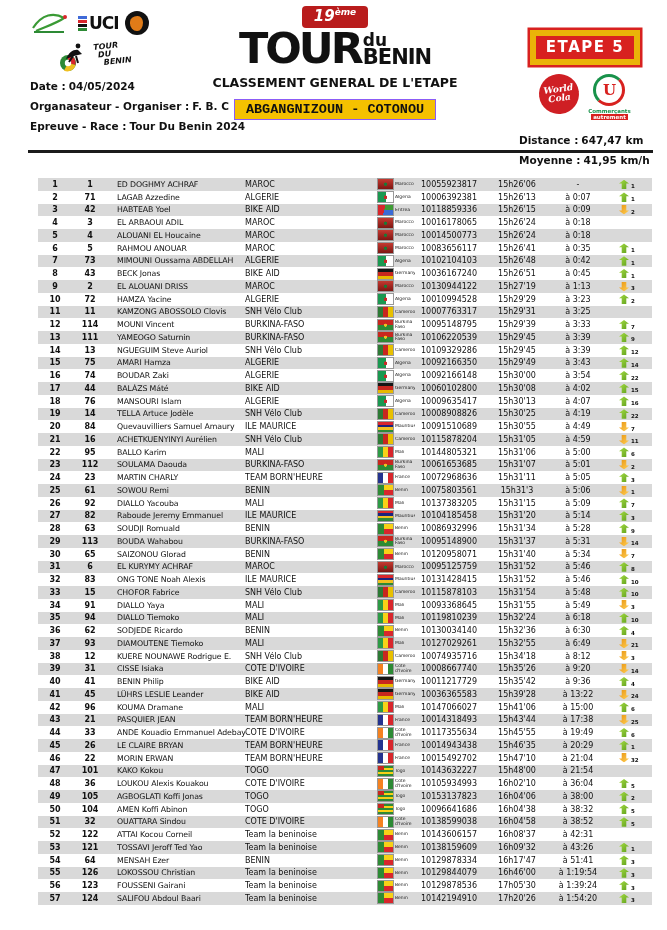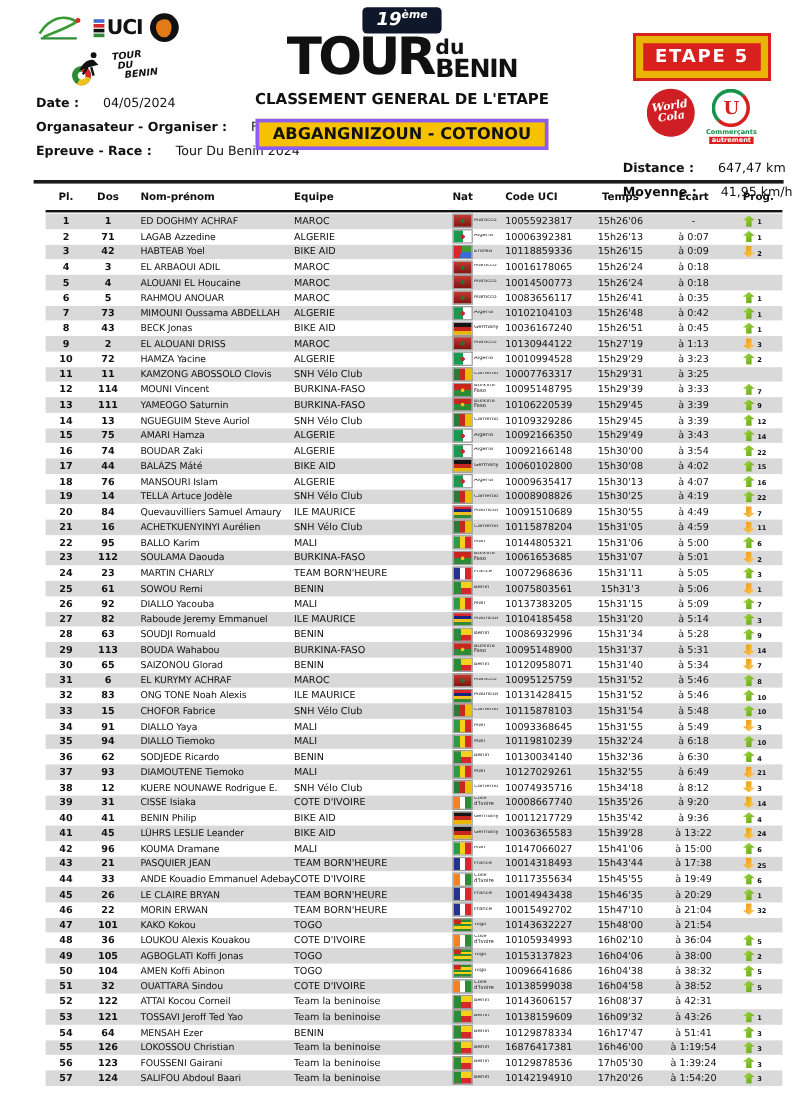--- a/index.html
+++ b/index.html
@@ -16,35 +16,35 @@
   .cac{position:relative;width:24px;height:24px;border-radius:50%;background:#111;
        display:flex;align-items:center;justify-content:center;}
   .cac i{display:block;width:13px;height:15px;background:#e07b18;
          border-radius:58% 42% 45% 55%/40% 45% 60% 55%;}
   .tdb-logo{display:flex;align-items:flex-start;gap:2px;margin:4px 0 2px 28px;}
   .tdb-text{font-style:italic;font-weight:700;font-size:8px;line-height:8px;transform:rotate(-6deg);}
   .tdb-text div:nth-child(2){margin-left:4px;}
   .tdb-text div:nth-child(3){margin-left:9px;}
   .field{font-size:10.5px;margin-top:8px;white-space:nowrap;}
   .field b{font-weight:700;}
-  .field span{font-weight:400;margin-left:20px;}
+  .field span{font-weight:700;margin-left:3px;}
 
   
   .hdr-center{position:absolute;left:192px;top:6px;width:286px;text-align:center;}
-  .badge19{display:inline-block;background:#0f172a;color:#fff;font-weight:700;font-style:italic;
+  .badge19{display:inline-block;background:#b91c1c;color:#fff;font-weight:700;font-style:italic;
            font-size:15px;padding:1px 12px 3px;border-radius:4px;}
   .badge19 sup{font-size:9px;}
   .big-title{display:flex;justify-content:center;align-items:flex-start;margin-top:1px;line-height:0.9;}
   .t-tour{font-size:43px;font-weight:900;letter-spacing:-3px;}
   .t-side{display:flex;flex-direction:column;align-items:flex-start;margin-top:4px;margin-left:2px;}
   .t-du{font-size:17px;font-weight:900;line-height:14px;}
   .t-benin{font-size:21px;font-weight:900;letter-spacing:-1px;line-height:20px;}
   .subtitle{font-size:12.5px;font-weight:700;margin-top:7px;line-height:15px;}
-  .route{display:inline-block;margin-top:9px;background:#f5c100;border:3px solid #8b5cf6;
-         font-weight:700;font-size:13.5px;padding:2px 11px;}
+  .route{display:inline-block;margin-top:9px;background:#f5c100;border:1px solid #8b5cf6;
+         font-weight:700;font-size:13.5px;padding:2px 11px;font-family:Liberation Mono, monospace;}
 
   
   .hdr-right{position:absolute;left:515px;top:30px;width:140px;text-align:center;}
   .etape{display:inline-block;background:#d8211f;color:#fff;font-weight:700;font-size:15px;
          letter-spacing:1.5px;padding:2px 10px 3px;border:6px solid #eab308;box-shadow:0 0 0 2.5px #d8211f;}
   .sponsors{display:flex;justify-content:center;align-items:flex-start;gap:9px;margin-top:9px;height:52px;}
   .wcola{width:40px;height:40px;border-radius:50%;background:#cf1f24;display:flex;flex-direction:column;
          align-items:center;justify-content:center;color:#fff;font-family:"DejaVu Serif",serif;
          font-style:italic;font-weight:700;font-size:9px;line-height:9px;transform:rotate(-8deg);}
   .ublock{display:flex;flex-direction:column;align-items:center;}
@@ -186,31 +186,20 @@
     <div class="field">
       <b>Distance :</b><span>647,47 km</span>
     </div>
     <div class="field">
       <b>Moyenne :</b><span>41,95 km/h</span>
     </div>
   </div>
 
   <div class="hdr-line"></div>
 
-  <div class="thead">
-    <span class="c-pl">Pl.</span>
-    <span class="c-dos">Dos</span>
-    <span class="c-name">Nom-prénom</span>
-    <span class="c-team">Equipe</span>
-    <span class="c-nat">Nat</span>
-    <span class="c-uci">Code UCI</span>
-    <span class="c-temps">Temps</span>
-    <span class="c-ecart">Ecart</span>
-    <span class="c-prog">Prog.</span>
-  </div>
   <div class="tbody">
       <div class="trow odd">
         <span class="c-pl">1</span>
         <span class="c-dos">1</span>
         <span class="c-name">ED DOGHMY ACHRAF</span>
         <span class="c-team">MAROC</span>
         <span class="c-nat">
           <i class="flag flag-mar"></i>
           <em class="natlbl">Marocco</em>
         </span>
@@ -1110,21 +1099,21 @@
       </div>
       <div class="trow odd">
         <span class="c-pl">55</span>
         <span class="c-dos">126</span>
         <span class="c-name">LOKOSSOU Christian</span>
         <span class="c-team">Team la beninoise</span>
         <span class="c-nat">
           <i class="flag flag-ben"></i>
           <em class="natlbl">Benin</em>
         </span>
-        <span class="c-uci">16876417381</span>
+        <span class="c-uci">10129844079</span>
         <span class="c-temps">16h46'00</span>
         <span class="c-ecart">à 1:19:54</span>
         <span class="c-prog">
           <i class="parrow up"></i>
           <b class="prognum">3</b>
         </span>
       </div>
       <div class="trow">
         <span class="c-pl">56</span>
         <span class="c-dos">123</span>

